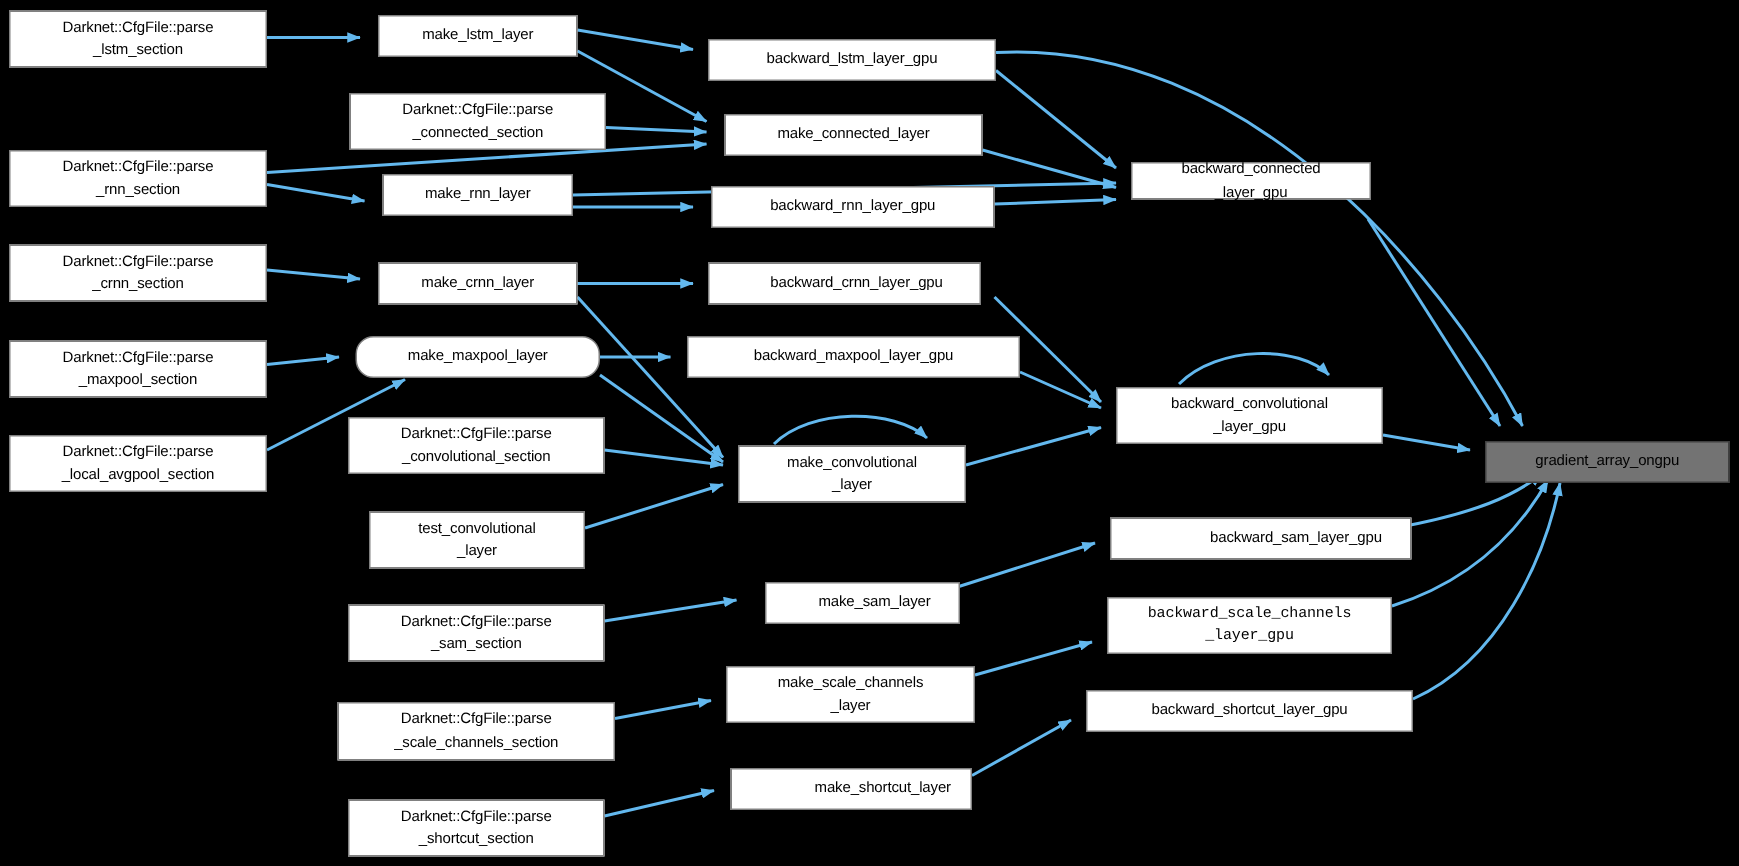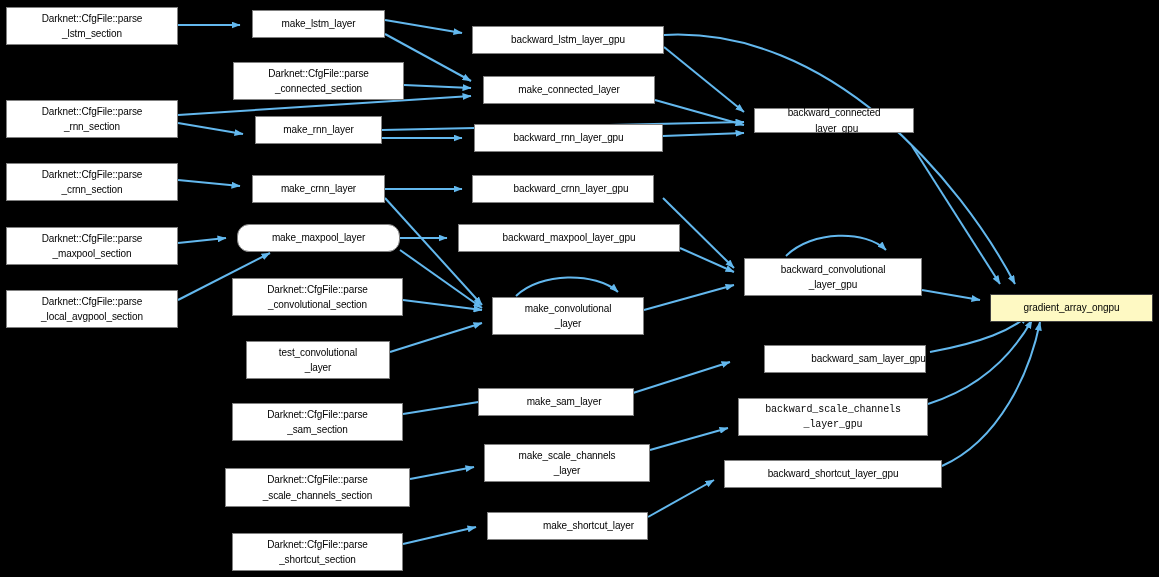--- a/index.html
+++ b/index.html
@@ -32,21 +32,21 @@
     justify-content: center;
     text-align: center;
     color: #000000;
     font-size: 10px;
     line-height: 15.5px;
     letter-spacing: -0.1px;
     white-space: pre;
     z-index: 5;
   }
   .node.highlight {
-    background: #fef9c3;
+    background: #737373;
     border: 1px solid #404040;
   }
 </style>
 </head>
 <body>
 
 <div id="canvas">
   <svg id="edges" xmlns="http://www.w3.org/2000/svg">
     <defs>
       <marker id="arrow" markerWidth="9" markerHeight="7" refX="8.5" refY="3.5" orient="auto" markerUnits="userSpaceOnUse">
@@ -119,22 +119,22 @@
 _layer_gpu</div>
       <div class="node" style="left: 232px; top: 278px; width: 171px; height: 38px;">Darknet::CfgFile::parse
 _convolutional_section</div>
       <div class="node" style="left: 6px; top: 290px; width: 172px; height: 38px;">Darknet::CfgFile::parse
 _local_avgpool_section</div>
       <div class="node" style="left: 492px; top: 297px; width: 152px; height: 38px;">make_convolutional
 _layer</div>
       <div class="node highlight" style="left: 990px; top: 294px; width: 163px; height: 28px;">gradient_array_ongpu</div>
       <div class="node" style="left: 246px; top: 341px; width: 144px; height: 38px;">test_convolutional
 _layer</div>
-      <div class="node" style="left: 764px; top: 345px; width: 162px; height: 28px; padding-left: 47px;">backward_sam_layer_gpu</div>
-      <div class="node" style="left: 478px; top: 388px; width: 156px; height: 28px; padding-left: 16px;">make_sam_layer</div>
+      <div class="node" style="left: 740px; top: 345px; width: 201px; height: 28px; padding-left: 47px;">backward_sam_layer_gpu</div>
+      <div class="node" style="left: 510px; top: 388px; width: 130px; height: 28px; padding-left: 16px;">make_sam_layer</div>
       <div class="node" style="left: 738px; top: 398px; width: 190px; height: 38px; font-family: Liberation Mono, monospace;">backward_scale_channels
 _layer_gpu</div>
       <div class="node" style="left: 232px; top: 403px; width: 171px; height: 38px;">Darknet::CfgFile::parse
 _sam_section</div>
       <div class="node" style="left: 484px; top: 444px; width: 166px; height: 38px;">make_scale_channels
 _layer</div>
       <div class="node" style="left: 724px; top: 460px; width: 218px; height: 28px;">backward_shortcut_layer_gpu</div>
       <div class="node" style="left: 225px; top: 468px; width: 185px; height: 39px;">Darknet::CfgFile::parse
 _scale_channels_section</div>
       <div class="node" style="left: 487px; top: 512px; width: 161px; height: 28px; padding-left: 42px;">make_shortcut_layer</div>

